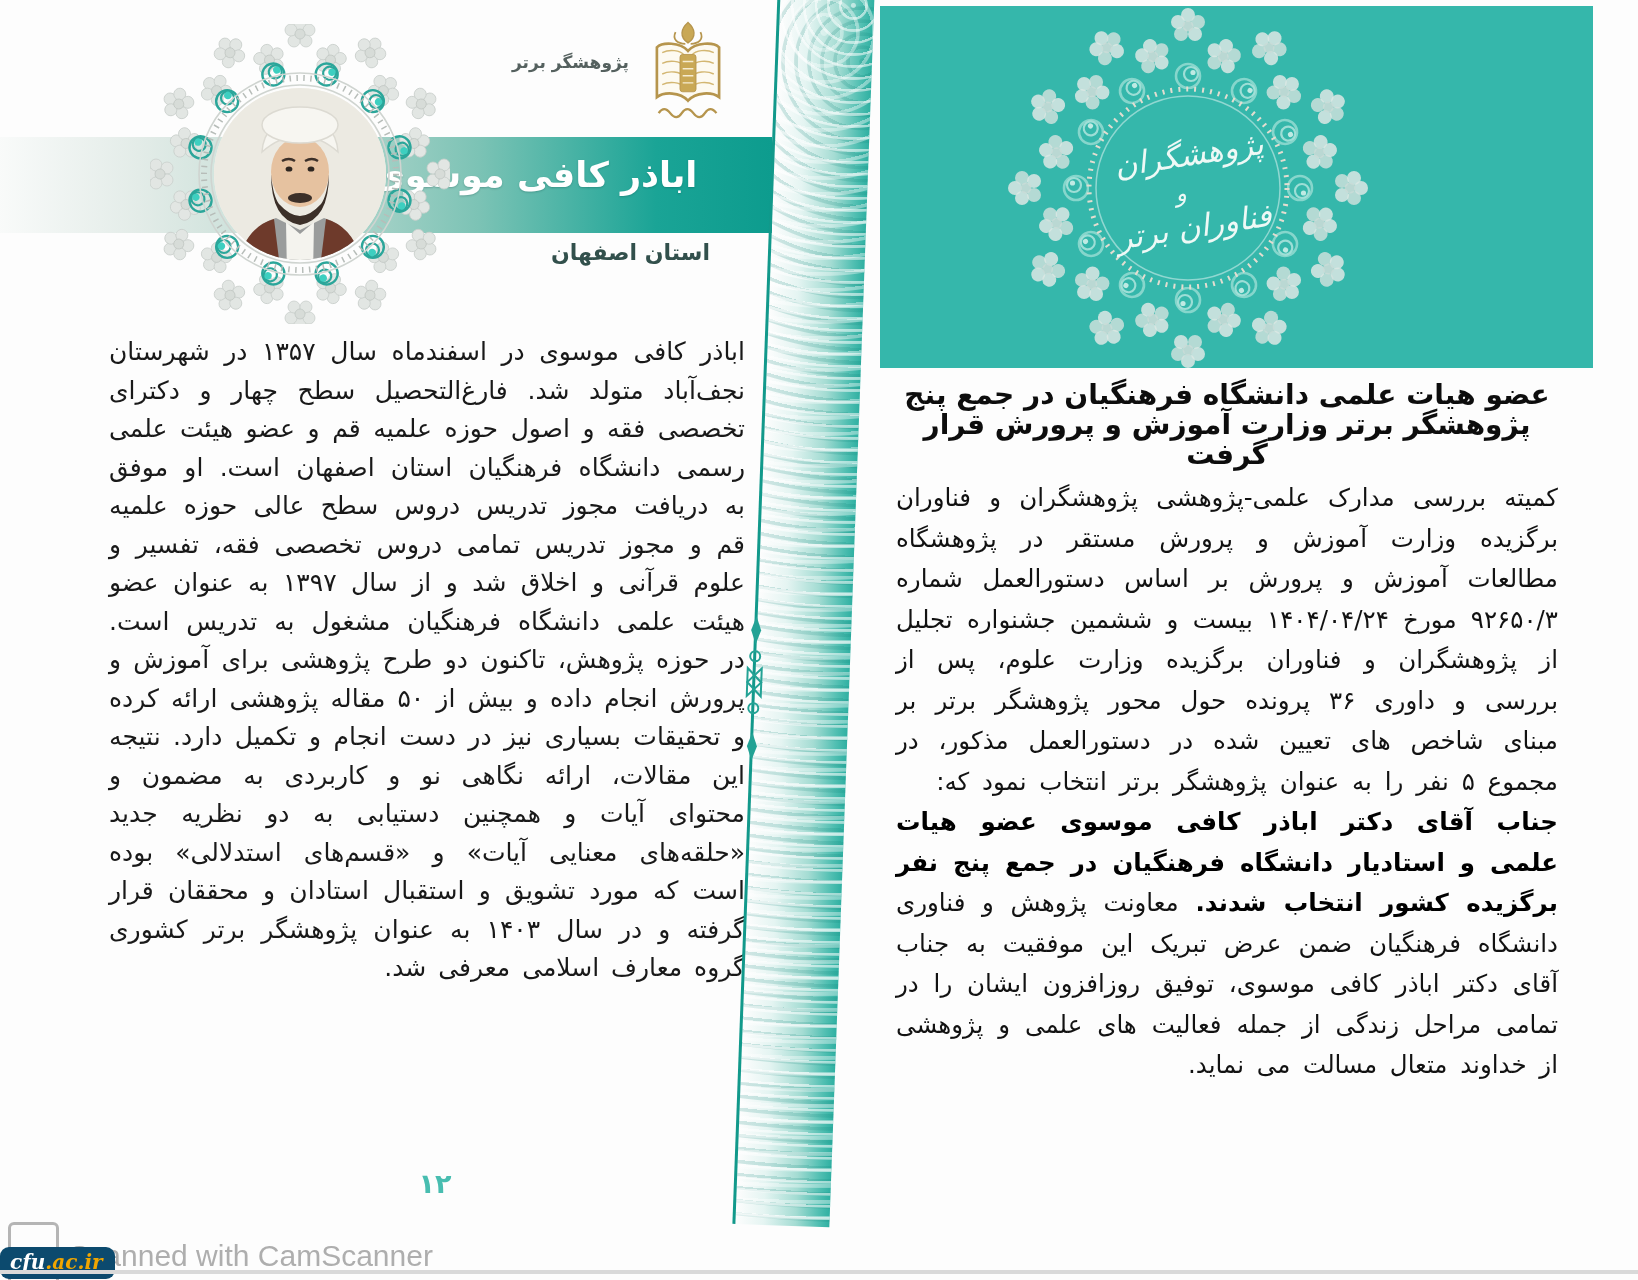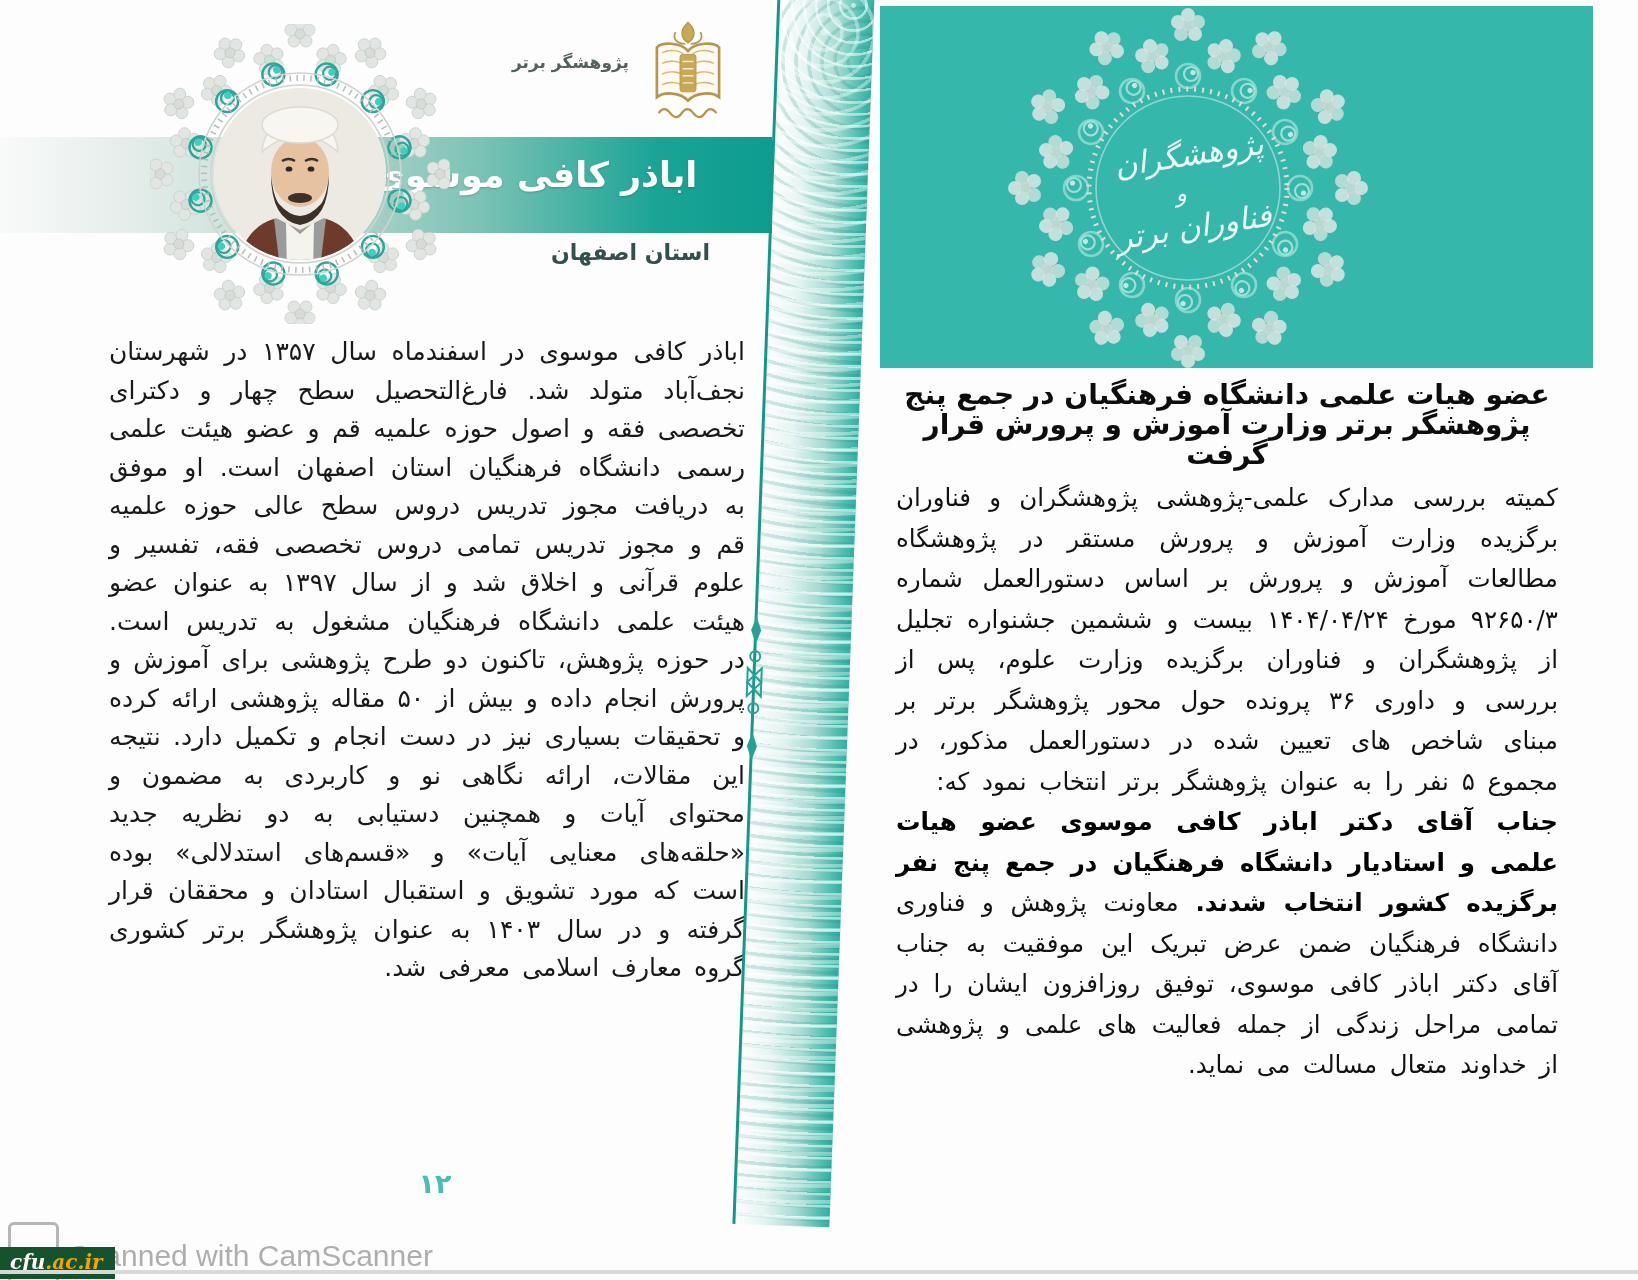--- a/index.html
+++ b/index.html
@@ -67,23 +67,24 @@
   
   .camscanner{
     position:absolute;left:8px;top:1222px;display:flex;align-items:center;gap:10px;
     color:#aeaeae;font-size:30px;font-family:"Liberation Sans","DejaVu Sans",sans-serif;
   }
   .cs-box{
     display:inline-block;border:3px solid #b5b5b5;border-radius:6px;color:#a8a8a8;
     font-weight:bold;font-size:24px;padding:18px 6px;line-height:26px;
   }
   .site-badge{
-    position:absolute;left:0;top:1247px;background:#14532d;color:#fff;
+    position:absolute;left:0;top:1247px;background:#0c4a6e;color:#fff;
     padding:3px 12px 5px 10px;font-size:20px;font-style:italic;font-weight:bold;
     font-family:"DejaVu Serif",serif;
+    border-radius:9px;
   }
   .site-badge .tld{color:#f0a500;}
   .bottom-rule{position:absolute;left:0;top:1270px;width:1638px;height:4px;background:#d9d9d9;}
 </style>
 </head>
 <body>
 
 <div class="stage">
 
   <section class="left-page">

